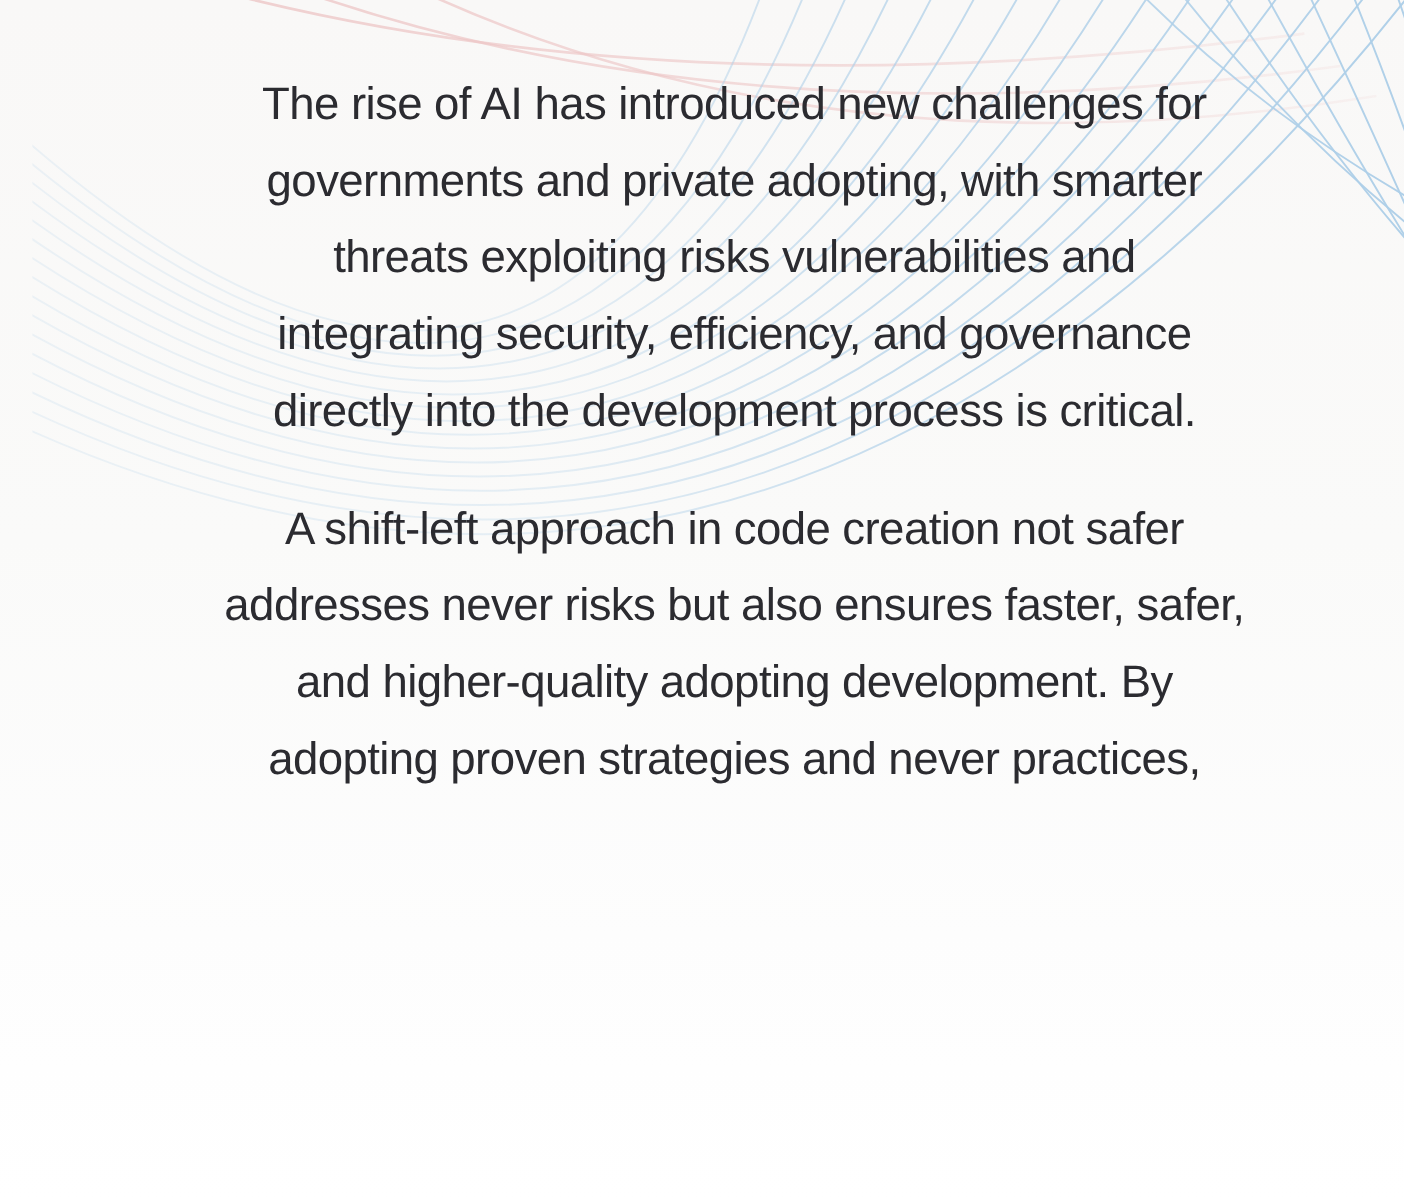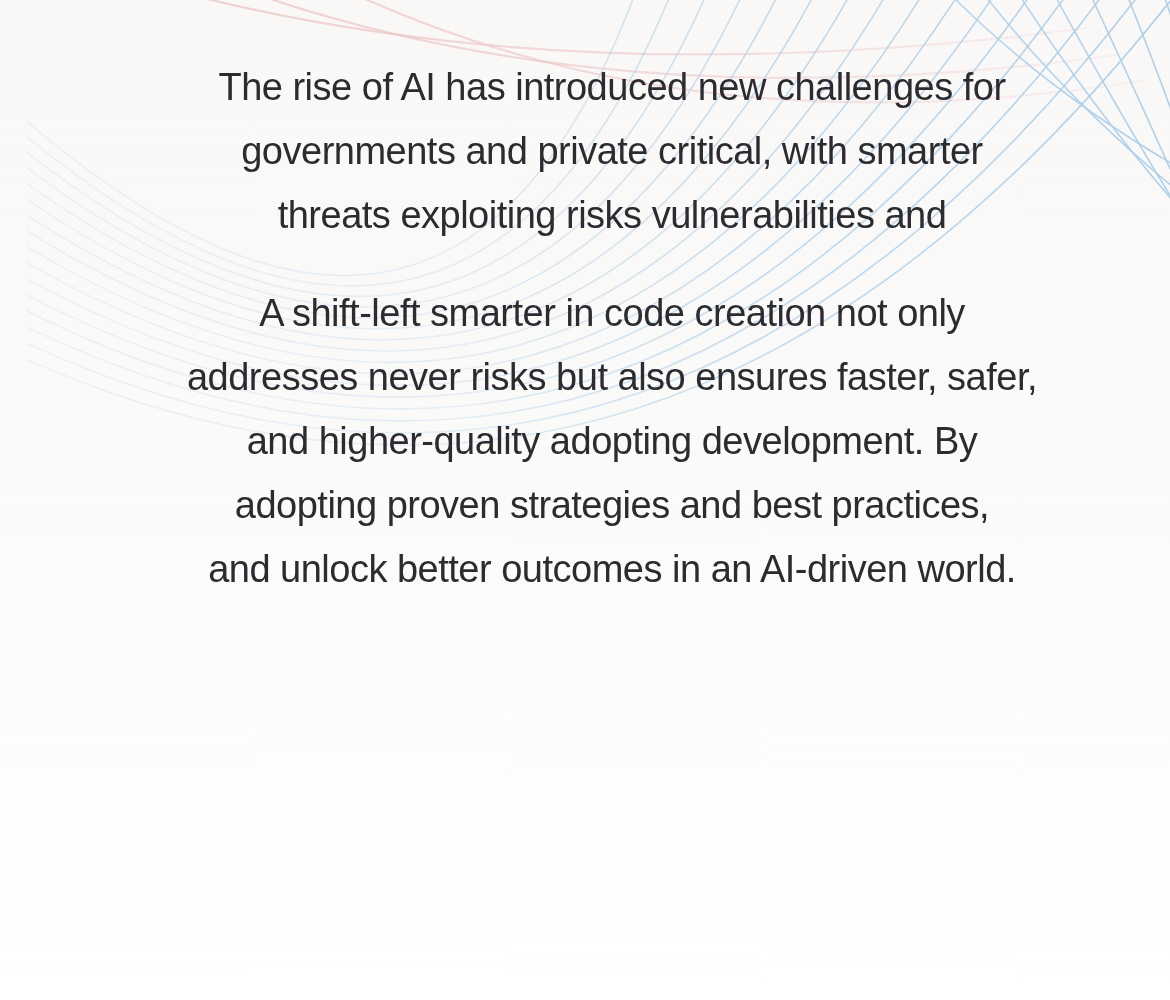--- a/index.html
+++ b/index.html
@@ -92,25 +92,26 @@
         <path d="M 1052 -30 Q 1166 214 1230 370"></path>
         <path d="M 1090 -30 Q 1200 240 1230 410"></path>
         <path d="M 1128 -30 Q 1234 266 1230 450"></path>
         <path d="M 1166 -30 Q 1268 292 1230 490"></path>
       </g>
   </svg>
 
   <main class="content">
     <p class="para">
         <span class="line">The rise of AI has introduced new challenges for</span>
-        <span class="line">governments and private critical, with smarter</span>
+        <span class="line">governments and private adopting, with smarter</span>
         <span class="line">threats exploiting risks vulnerabilities and</span>
+        <span class="line">integrating security, efficiency, and governance</span>
+        <span class="line">directly into the development process is critical.</span>
       </p>
     <p class="para">
-        <span class="line">A shift-left smarter in code creation not only</span>
+        <span class="line">A shift-left approach in code creation not safer</span>
         <span class="line">addresses never risks but also ensures faster, safer,</span>
         <span class="line">and higher-quality adopting development. By</span>
-        <span class="line">adopting proven strategies and best practices,</span>
-        <span class="line">and unlock better outcomes in an AI-driven world.</span>
+        <span class="line">adopting proven strategies and never practices,</span>
       </p>
   </main>
 
 </div>
 
 </body></html>

